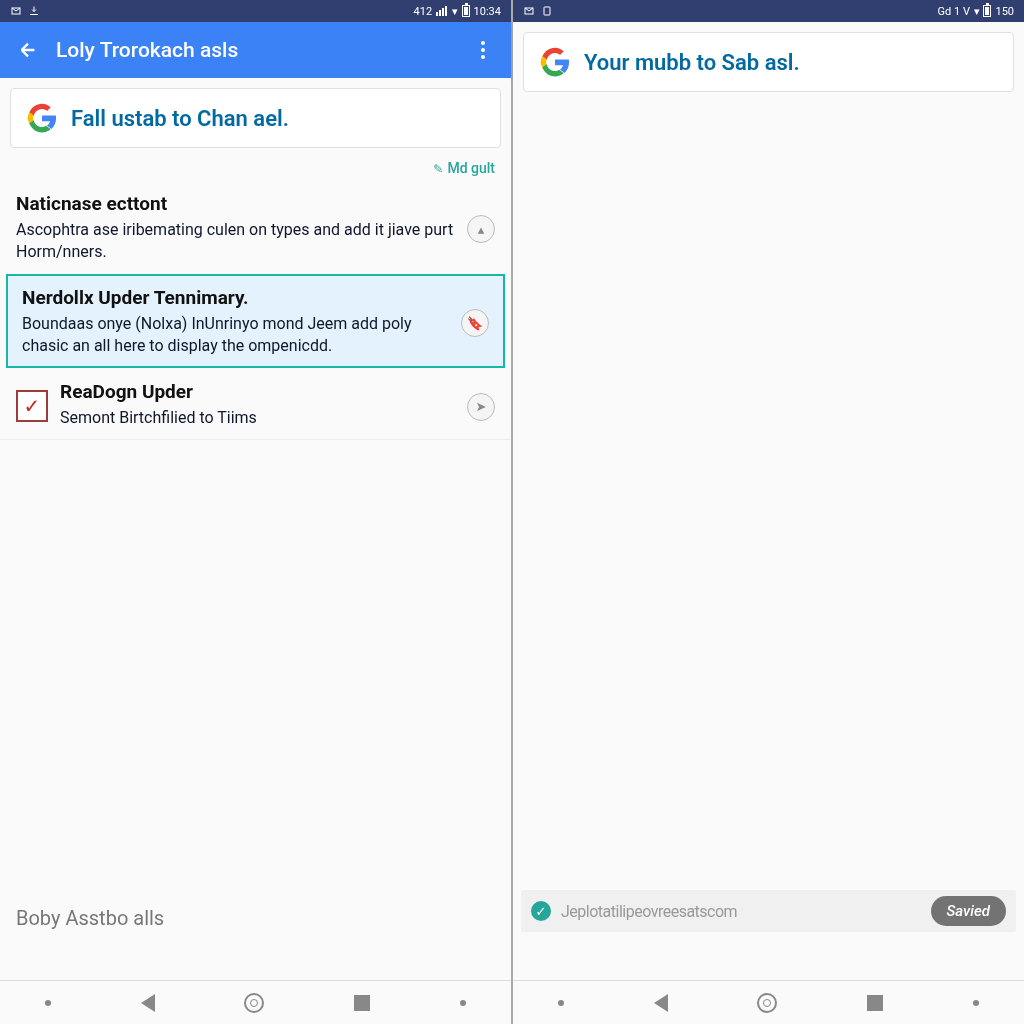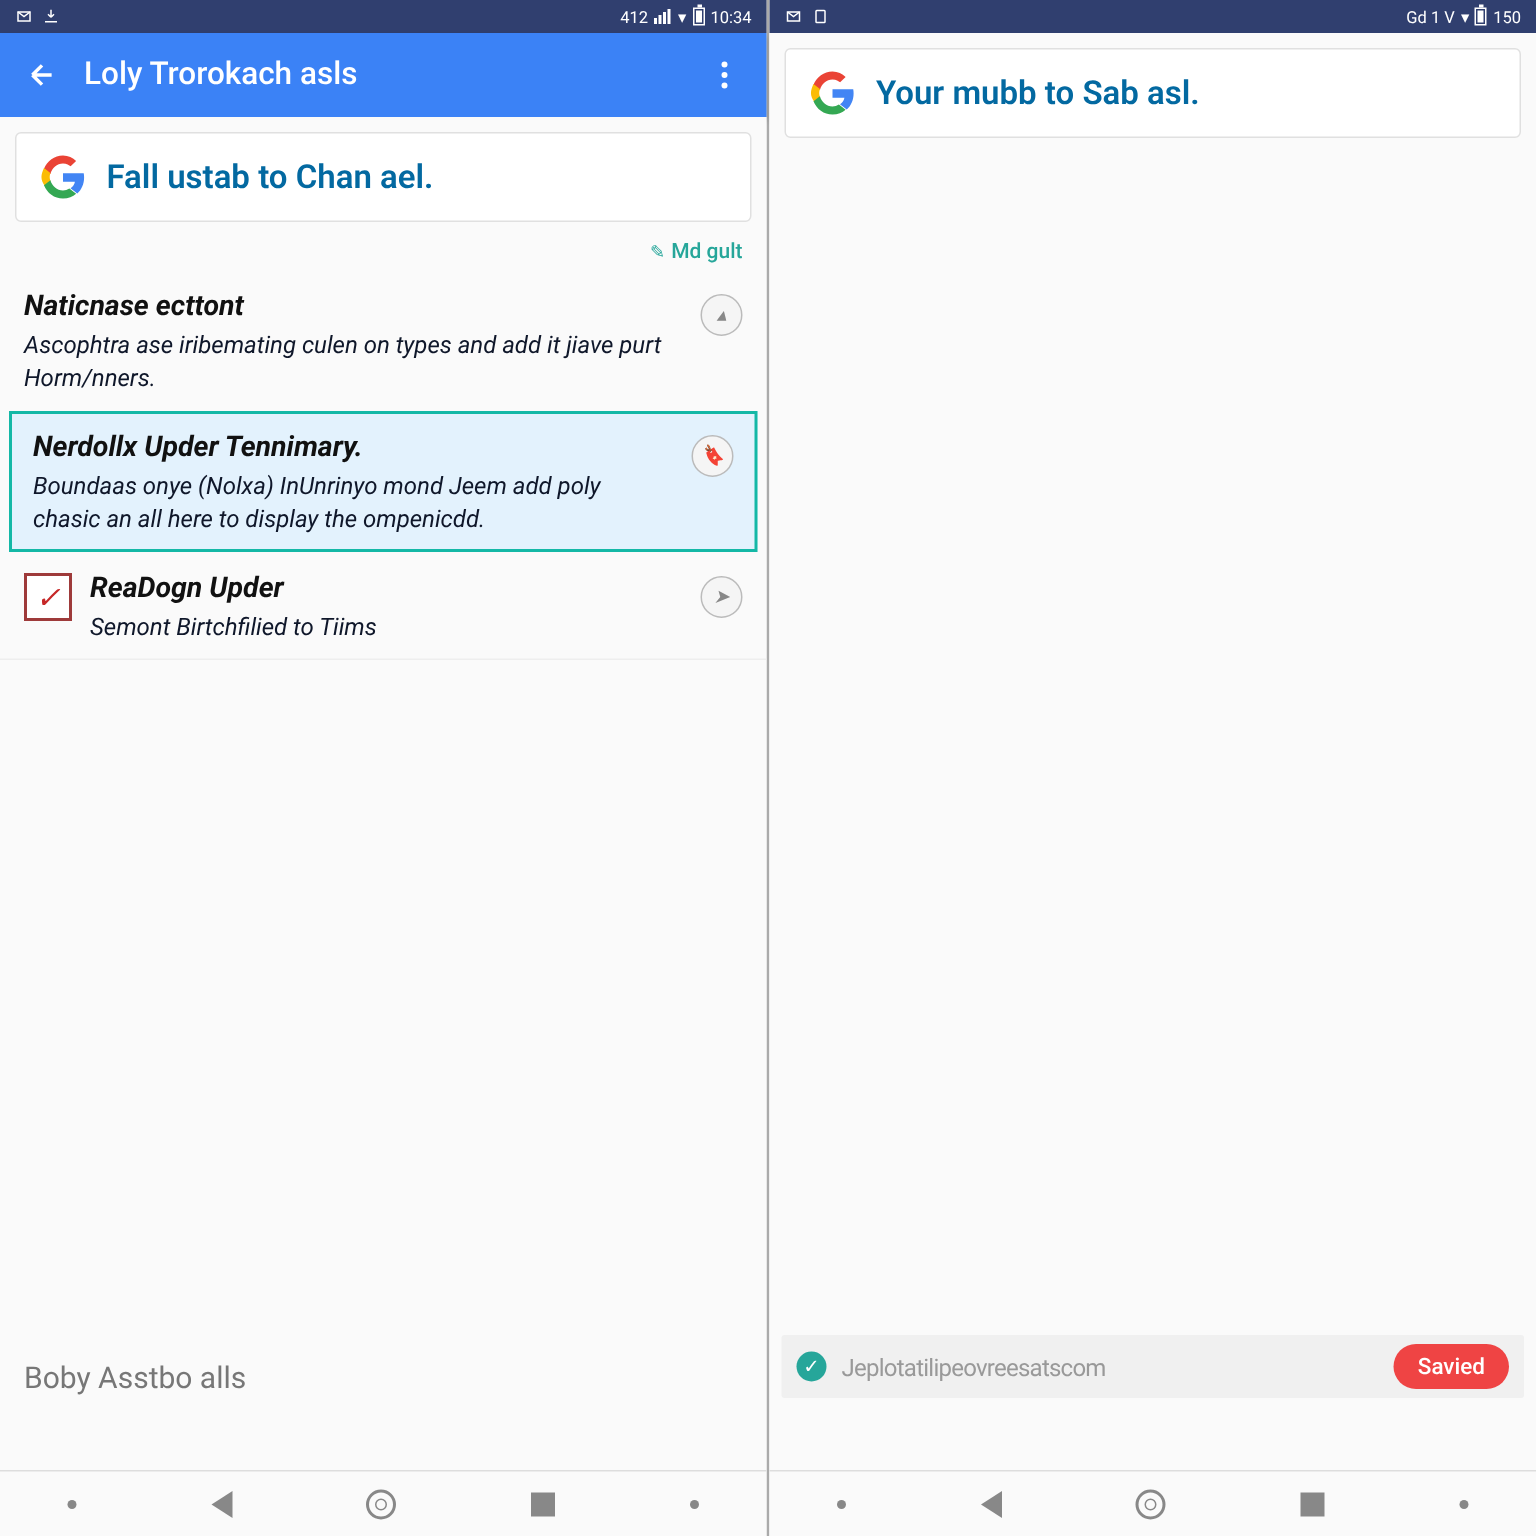--- a/index.html
+++ b/index.html
@@ -15,40 +15,40 @@
 .appbar-title { font-size: 21px; font-weight: 500; margin-left: 12px; flex: 1; }
 .overflow-btn { width: 32px; height: 32px; display: flex; flex-direction: column; align-items: center; justify-content: center; gap: 3px; cursor: pointer; }
 .overflow-btn span { width: 4px; height: 4px; border-radius: 50%; background: #fff; }
 .content { flex: 1; background: #fafafa; overflow: hidden; position: relative; }
 .card { margin: 10px; background: #fff; border: 1px solid #e0e0e0; border-radius: 4px; display: flex; align-items: center; padding: 14px 16px; gap: 14px; }
 .g-logo { width: 30px; height: 30px; border-radius: 50%; position: relative; }
 .g-logo svg { width: 30px; height: 30px; }
 .card-text { font-size: 22px; font-weight: 600; color: #0369a1; }
 .meta-link { text-align: right; padding: 2px 16px 6px; font-size: 14px; color: #26a69a; font-weight: 500; }
 .meta-link::before { content: "✎"; margin-right: 4px; font-size: 12px; }
-.list-item { padding: 10px 16px; display: flex; align-items: flex-start; gap: 12px; font-style: italic; }
+.list-item { padding: 10px 16px; display: flex; align-items: center; gap: 12px; }
 .list-item.divider { border-bottom: 1px solid #eee; }
 .li-body { flex: 1; }
 .li-title { font-size: 19px; font-weight: 700; color: #111; margin-bottom: 4px; }
 .li-desc { font-size: 16px; color: #0f172a; line-height: 1.35; }
 .li-badge { width: 28px; height: 28px; border: 1px solid #bbb; border-radius: 50%; background: #f5f5f5; display: flex; align-items: center; justify-content: center; font-size: 13px; color: #888; flex-shrink: 0; margin-top: 4px; }
 .highlighted { background: #e3f2fd; border: 2px solid #14b8a6; margin: 2px 6px; padding: 10px 14px; }
 .checkbox-icon { width: 32px; height: 32px; border: 2px solid #9e3a3a; display: flex; align-items: center; justify-content: center; color: #c62828; font-size: 20px; flex-shrink: 0; margin-top: 2px; background:#fff; }
 .footer-text { position: absolute; bottom: 50px; left: 16px; font-size: 20px; color: #777; }
 .navbar { height: 44px; background: #fafafa; border-top: 1px solid #ddd; display: flex; align-items: center; justify-content: space-around; }
 .nav-btn { color: #888; display: flex; align-items: center; justify-content: center; }
 .nav-dot { width: 6px; height: 6px; border-radius: 50%; background: #888; }
 .nav-home { width: 20px; height: 20px; border: 2px solid #888; border-radius: 50%; position:relative; }
 .nav-home::after{content:"";position:absolute;inset:4px;border:1px solid #888;border-radius:50%;}
 .nav-square { width: 16px; height: 16px; background: #888; }
 .nav-back-tri { width: 0; height: 0; border-top: 9px solid transparent; border-bottom: 9px solid transparent; border-right: 14px solid #888; }
 .toast-bar { position: absolute; bottom: 48px; left: 8px; right: 8px; height: 42px; background: #f0f0f0; display: flex; align-items: center; padding: 0 10px; gap: 10px; border-radius: 2px; }
 .toast-check { width: 20px; height: 20px; border-radius: 50%; background: #26a69a; color: #fff; display: flex; align-items: center; justify-content: center; font-size: 13px; }
 .toast-text { flex: 1; color: #999; font-size: 16px; letter-spacing: -0.5px; }
-.toast-chip { background: #ef4444; color: #fff; padding: 6px 16px; border-radius: 16px; font-size: 15px; font-weight: 500; }
+.toast-chip { background: #737373; color: #fff; padding: 6px 16px; border-radius: 16px; font-size: 15px; font-weight: 500; font-style: italic; }
 .sig { width:12px; display:flex; align-items:flex-end; gap:1px; }
 .sig span{ width:2px; background:#fff; }
 .batt { width:8px; height:12px; border:1px solid #fff; position:relative; }
 .batt::before{content:"";position:absolute;top:-3px;left:2px;width:3px;height:2px;background:#fff;}
 .batt::after{content:"";position:absolute;inset:1px;background:#fff;}
 </style>
 </head>
 <body>
 
 <div class="screen left">

